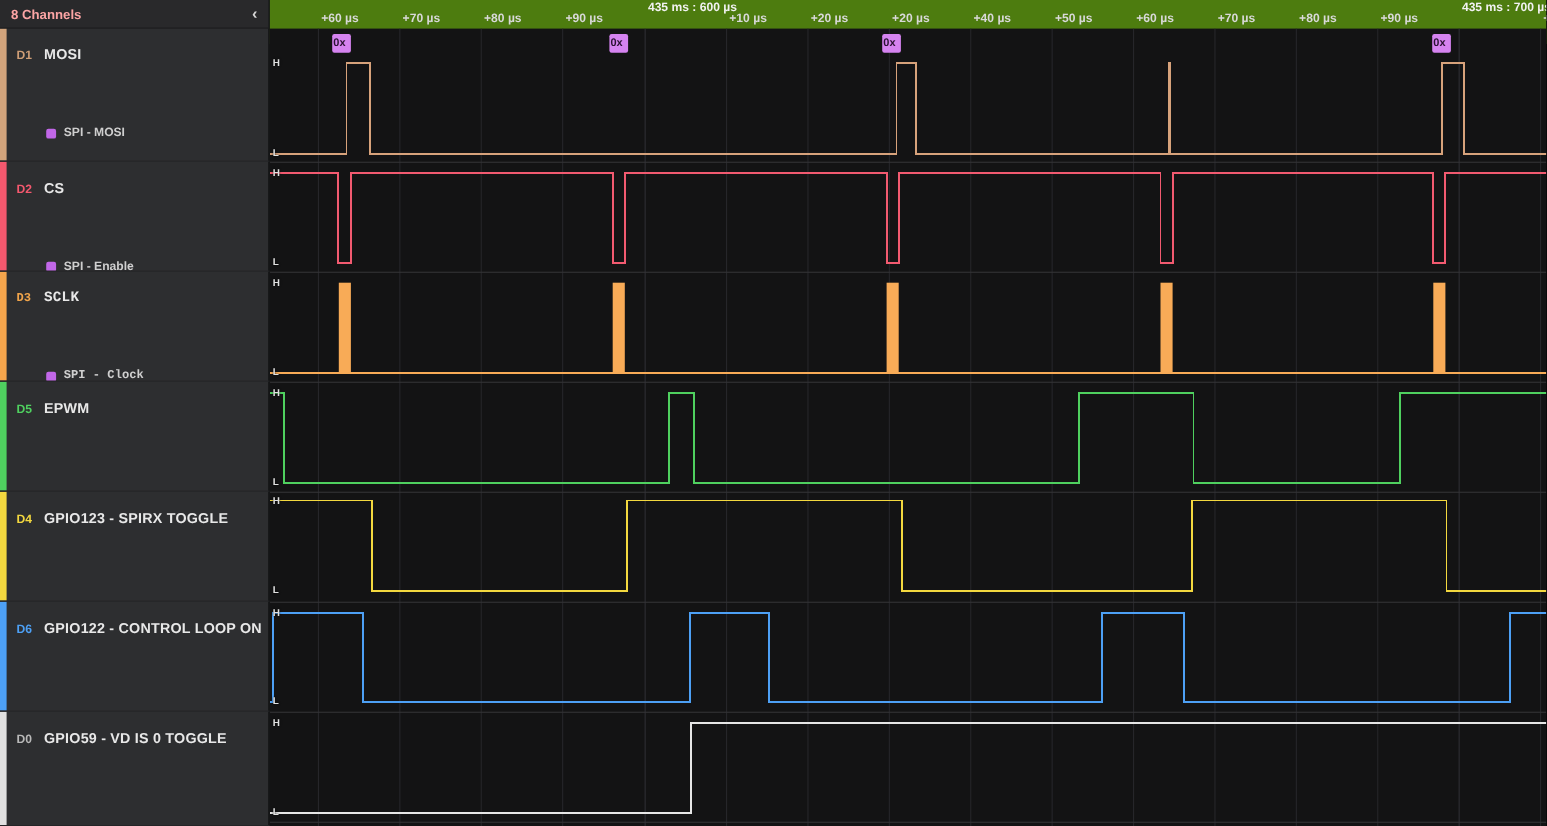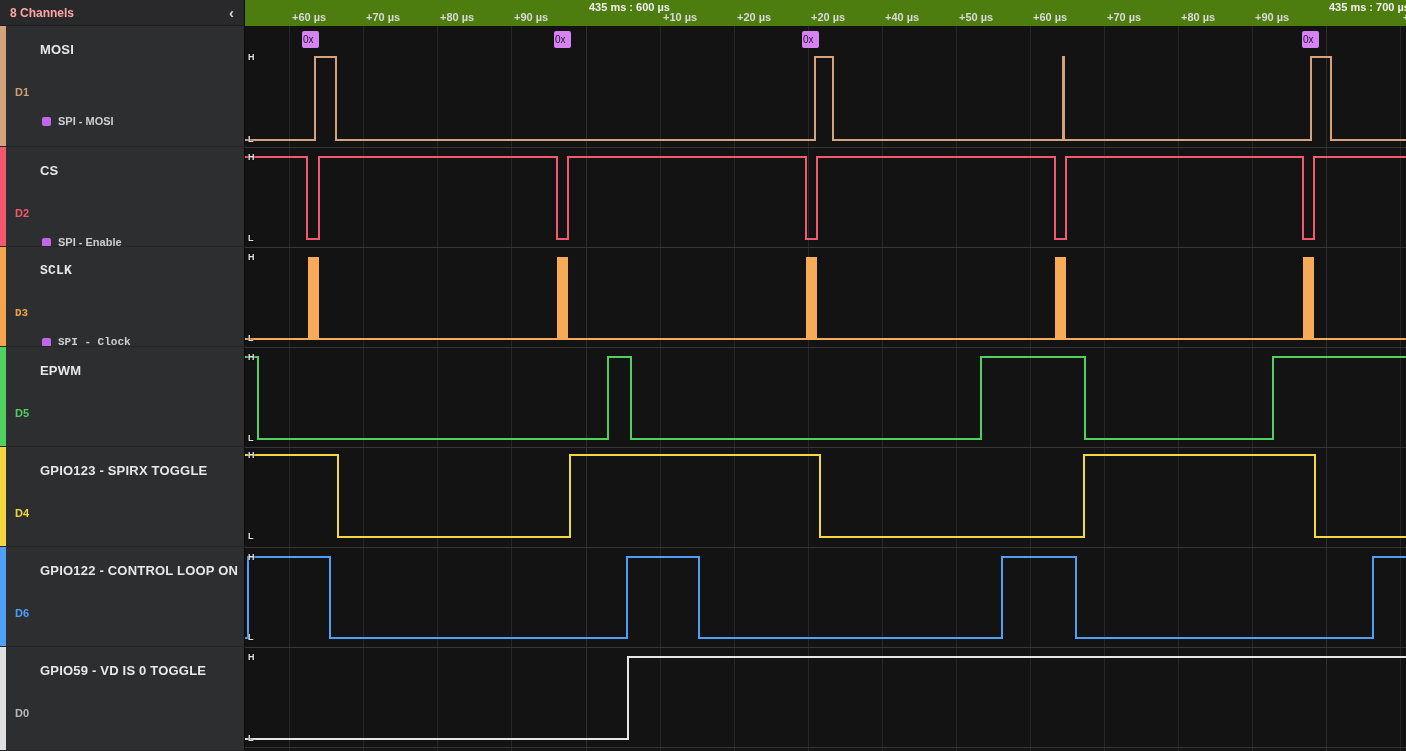--- a/index.html
+++ b/index.html
@@ -17,21 +17,21 @@
   #sidebar-header {
     position:absolute; left:0; top:0; width:100%; height:26px;
     background:#29292b; border-bottom:1px solid #1d1d1f;
     display:flex; align-items:center; justify-content:space-between;
     padding:0 10px;
   }
   #sidebar-header .title { color:#fca5a5; font-size:12px; font-weight:bold; }
   #sidebar-header .chev { color:#d5d5d5; font-size:15px; font-weight:bold; cursor:pointer; line-height:1; }
   .chan-row { position:absolute; left:0; width:245px; border-bottom:1px solid #242527; overflow:hidden; }
   .chan-stripe { position:absolute; left:0; top:0; width:6px; height:100%; }
-  .chan-id { position:absolute; left:15px; top:19px; font-size:11px; font-weight:bold;margin-top:41px; }
+  .chan-id { position:absolute; left:15px; top:19px; font-size:11px; font-weight:bold; }
   .chan-name { position:absolute; left:40px; top:16px; font-size:13px; font-weight:bold; color:#e8e8e8; letter-spacing:.2px; white-space:nowrap; }
   .chan-sub { position:absolute; left:42px; top:44px; display:flex; align-items:center; gap:7px;margin-top:45px; }
   .chan-sub .dot { width:9px; height:9px; border-radius:2px; }
   .chan-sub .sub-label { font-size:11px; font-weight:bold; color:#cfcfcf; white-space:nowrap; }
   
   #timeline {
     position:absolute; left:245px; top:0; width:1161px; height:40px;
     background:#4d7c0f; overflow:hidden; cursor:ew-resize;
   }
   .tl-major { position:absolute; top:1px; font-size:11px; font-weight:bold; color:#f2f2f2; white-space:nowrap; }
@@ -45,21 +45,21 @@
   .gridline { position:absolute; top:0; width:1px; height:725px; background:#26262a; }
   .gridline.major { background:#2e2e32; }
   .lane-sep { position:absolute; left:0; width:1161px; height:1px; background:#343436; }
   .hl-label {
     position:absolute; left:3px; font-size:9px; font-weight:bold; color:#e0e0e0;
     text-shadow:0 0 2px #000; z-index:3; line-height:1;
   }
   #wavesvg { position:absolute; left:0; top:0; z-index:2; }
   .decode-badge {
     position:absolute; height:17px; border-radius:2px;
-    font-size:10px; font-weight:normal; color:#2a1233;
+    font-size:10px; font-weight:bold; color:#2a1233;
     display:flex; align-items:center; justify-content:flex-start;
     padding-left:1px; overflow:hidden; z-index:4; cursor:pointer;
   }
 </style>
 </head>
 <body>
 
 <div id="app">
 
   <div id="sidebar">

